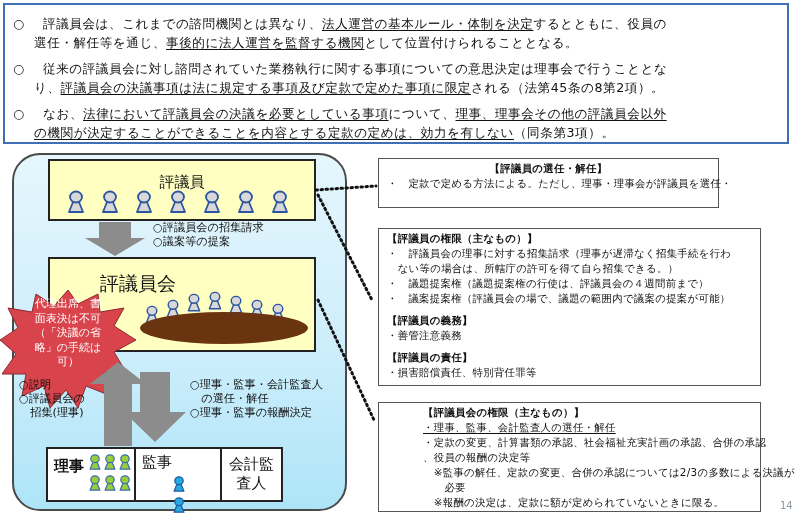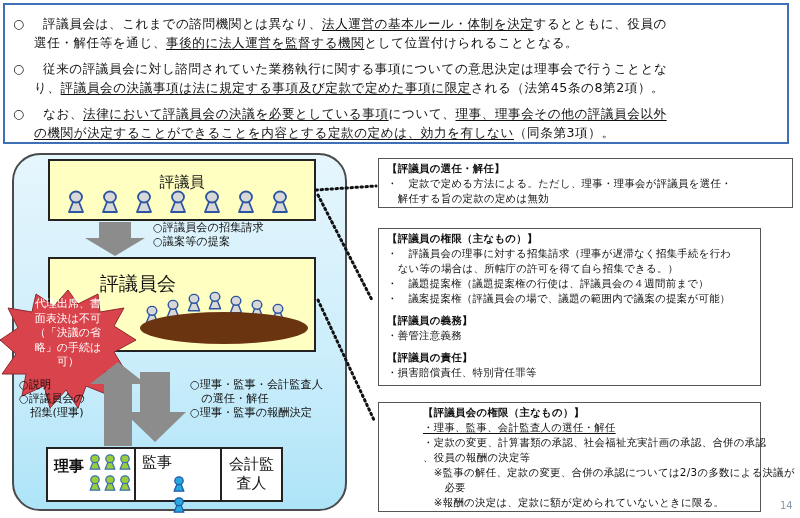--- a/index.html
+++ b/index.html
@@ -17,21 +17,21 @@
   .yb1{left:48px;top:159px;width:268px;height:62px;}
   .yb2{left:48px;top:257px;width:268px;height:95px;}
   .ylabel{position:absolute;font-weight:normal;color:#111;margin-top:8px;}
   .txt{position:absolute;font-size:11.2px;line-height:14.5px;white-space:nowrap;}
 
   .tbl{position:absolute;left:46px;top:447px;width:237px;height:55px;border:2px solid #222;background:#fff;box-sizing:border-box;display:flex;}
   .tcell{border-right:2px solid #222;position:relative;box-sizing:border-box;}
   .tcell:last-child{border-right:none;}
 
   .rbox{position:absolute;left:378px;border:1.5px solid #555;box-sizing:border-box;background:#fff;font-size:10.4px;line-height:15px;padding:2px 8px;white-space:nowrap;letter-spacing:0.3px;}
-  .rb1{top:158px;width:415px;height:50px;}
+  .rb1{top:158px;width:341px;height:50px;text-align:center;}
   .rb2{top:228px;width:383px;height:158px;}
   .rb3{top:402px;width:383px;height:110px;padding-left:44px;}
   .rbox .h{font-weight:bold;}
   .rbox .gap{height:7px;}
   .pg{position:absolute;left:780px;top:500px;font-size:10px;color:#8899aa;}
 </style>
 </head>
 <body>
 
 <div class="top-box">
@@ -186,21 +186,20 @@
         </svg></div>
   </div>
   <div class="tcell" style="flex:1;">
     <div style="position:absolute;left:0;right:0;top:6px;text-align:center;font-size:15px;">会計監査人</div>
   </div>
 </div>
 
 <div class="rbox rb1">
   <div class="h">【評議員の選任・解任】</div>
   <div>・　定款で定める方法による。ただし、理事・理事会が評議員を選任・</div>
-  <div>　解任する旨の定款の定めは無効</div>
 </div>
 
 <div class="rbox rb2">
   <div class="h">【評議員の権限（主なもの）】</div>
   <div>・　評議員会の理事に対する招集請求（理事が遅滞なく招集手続を行わ</div>
   <div>　ない等の場合は、所轄庁の許可を得て自ら招集できる。）</div>
   <div>・　議題提案権（議題提案権の行使は、評議員会の４週間前まで）</div>
   <div>・　議案提案権（評議員会の場で、議題の範囲内で議案の提案が可能）</div>
   <div class="gap"></div>
   <div class="h">【評議員の義務】</div>

